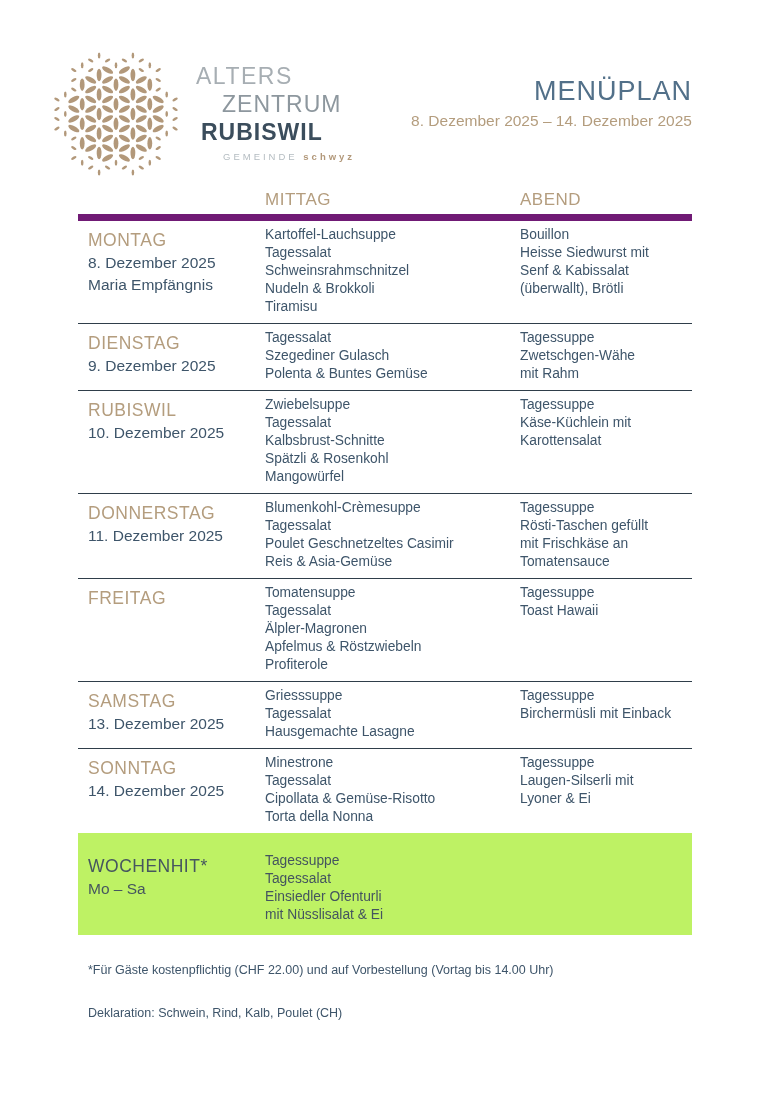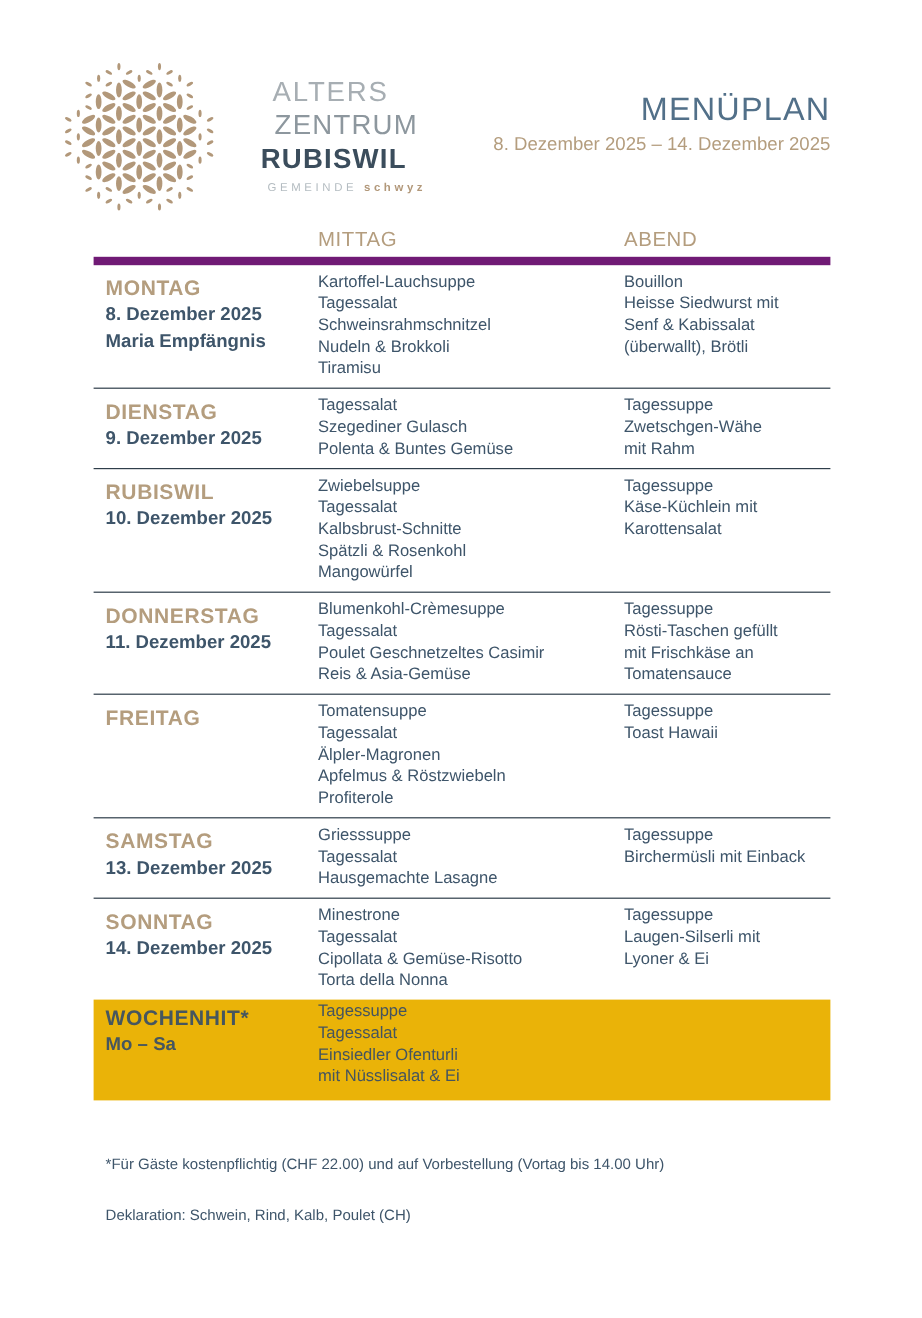--- a/index.html
+++ b/index.html
@@ -7,21 +7,21 @@
     width: 768px; height: 1098px;
     background: #ffffff;
     font-family: "Liberation Sans", "DejaVu Sans", sans-serif;
     overflow: hidden;
     position: relative;
   }
   .page { position: relative; width: 768px; height: 1098px; background: #fff; }
 
   
   .logo-flower { position: absolute; left: 46px; top: 42px; width: 140px; height: 144px; }
-  .logo-text { position: absolute; left: 196px; top: 62px; text-align: center; }
+  .logo-text { position: absolute; left: 196px; top: 62px; }
   .logo-line1 { font-size: 23px; line-height: 28px; color: #a7aeb3; letter-spacing: 1.5px; }
   .logo-line2 { font-size: 23px; line-height: 28px; color: #8d979e; letter-spacing: 1px; margin-left: 26px; }
   .logo-line3 { font-size: 23px; line-height: 28px; color: #3b4d5c; font-weight: bold; letter-spacing: 1px; margin-left: 5px; }
   .logo-tagline { margin-left: 27px; margin-top: 5px; font-size: 9.5px; letter-spacing: 3px; }
   .logo-tagline .gemeinde { color: #b4bcc1; }
   .logo-tagline .schwyz { color: #b2987a; font-weight: bold; }
 
   
   .title-block { position: absolute; right: 76px; top: 76px; text-align: right; }
   .doc-title { font-size: 27px; color: #527089; letter-spacing: 1px; }
@@ -34,22 +34,22 @@
     border-bottom: 7px solid #701a75;
     padding-bottom: 4px;
   }
   .col-head { font-size: 17px; color: #b49d7e; letter-spacing: 0.5px; }
   .menu-row {
     display: grid; grid-template-columns: 187px 255px 172px;
     border-bottom: 1px solid #2f3e4a;
     padding-top: 5px; padding-bottom: 7px;
   }
   .menu-row:nth-last-child(-n+2) { border-bottom: none; }
-  .menu-row.highlight { background: #eab308; padding-top: 1px; padding-bottom: 11px; }
-  .day-cell { padding-left: 10px; font-weight: bold; }
+  .menu-row.highlight { background: #bef264; padding-top: 19px; padding-bottom: 11px; }
+  .day-cell { padding-left: 10px; }
   .day-name { font-size: 17.5px; line-height: 24px; color: #b49d7e; letter-spacing: 0.5px; padding-top: 2px; }
   .highlight .day-name { color: #46565f; letter-spacing: 0.5px; }
   .day-date, .day-note { font-size: 15.5px; line-height: 22px; color: #3e556a; }
   .highlight .day-date { color: #46565f; }
   .menu-line { font-size: 13.8px; line-height: 18px; color: #3e556a; }
   .highlight .menu-line { color: #44545f; }
 
   
   .footnotes { position: absolute; left: 88px; top: 938px; }
   .footnote { font-size: 12.5px; line-height: 22px; color: #3e556a; margin-top: 21px; }

